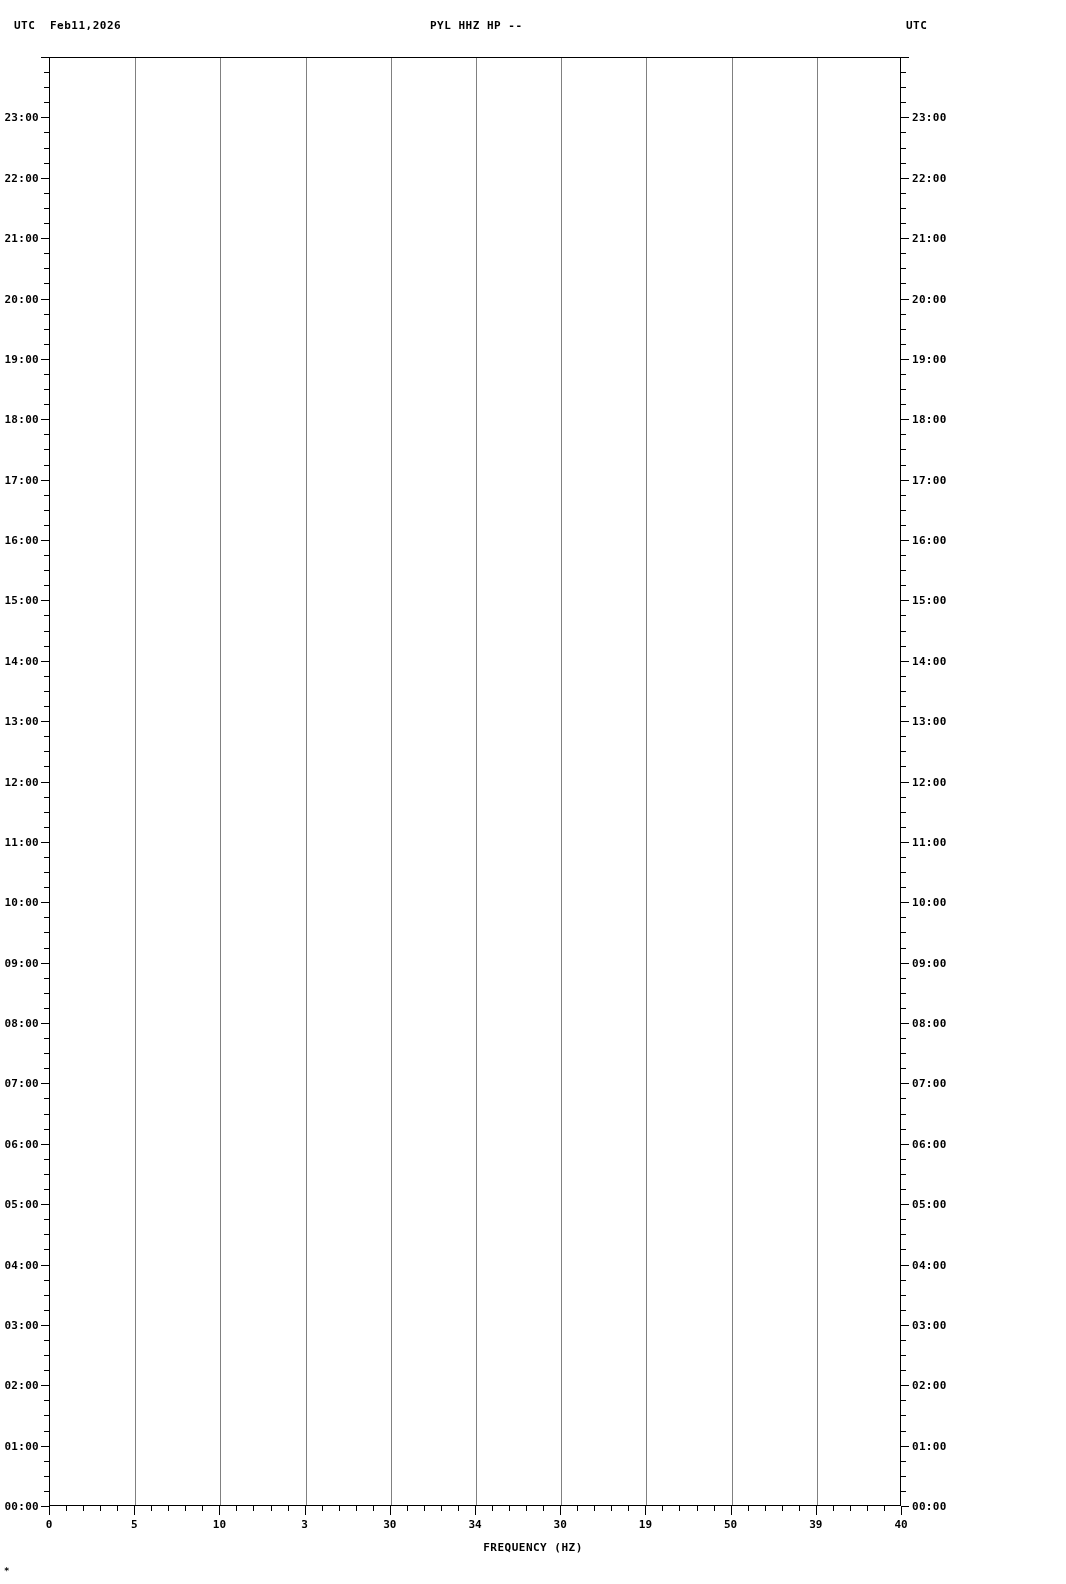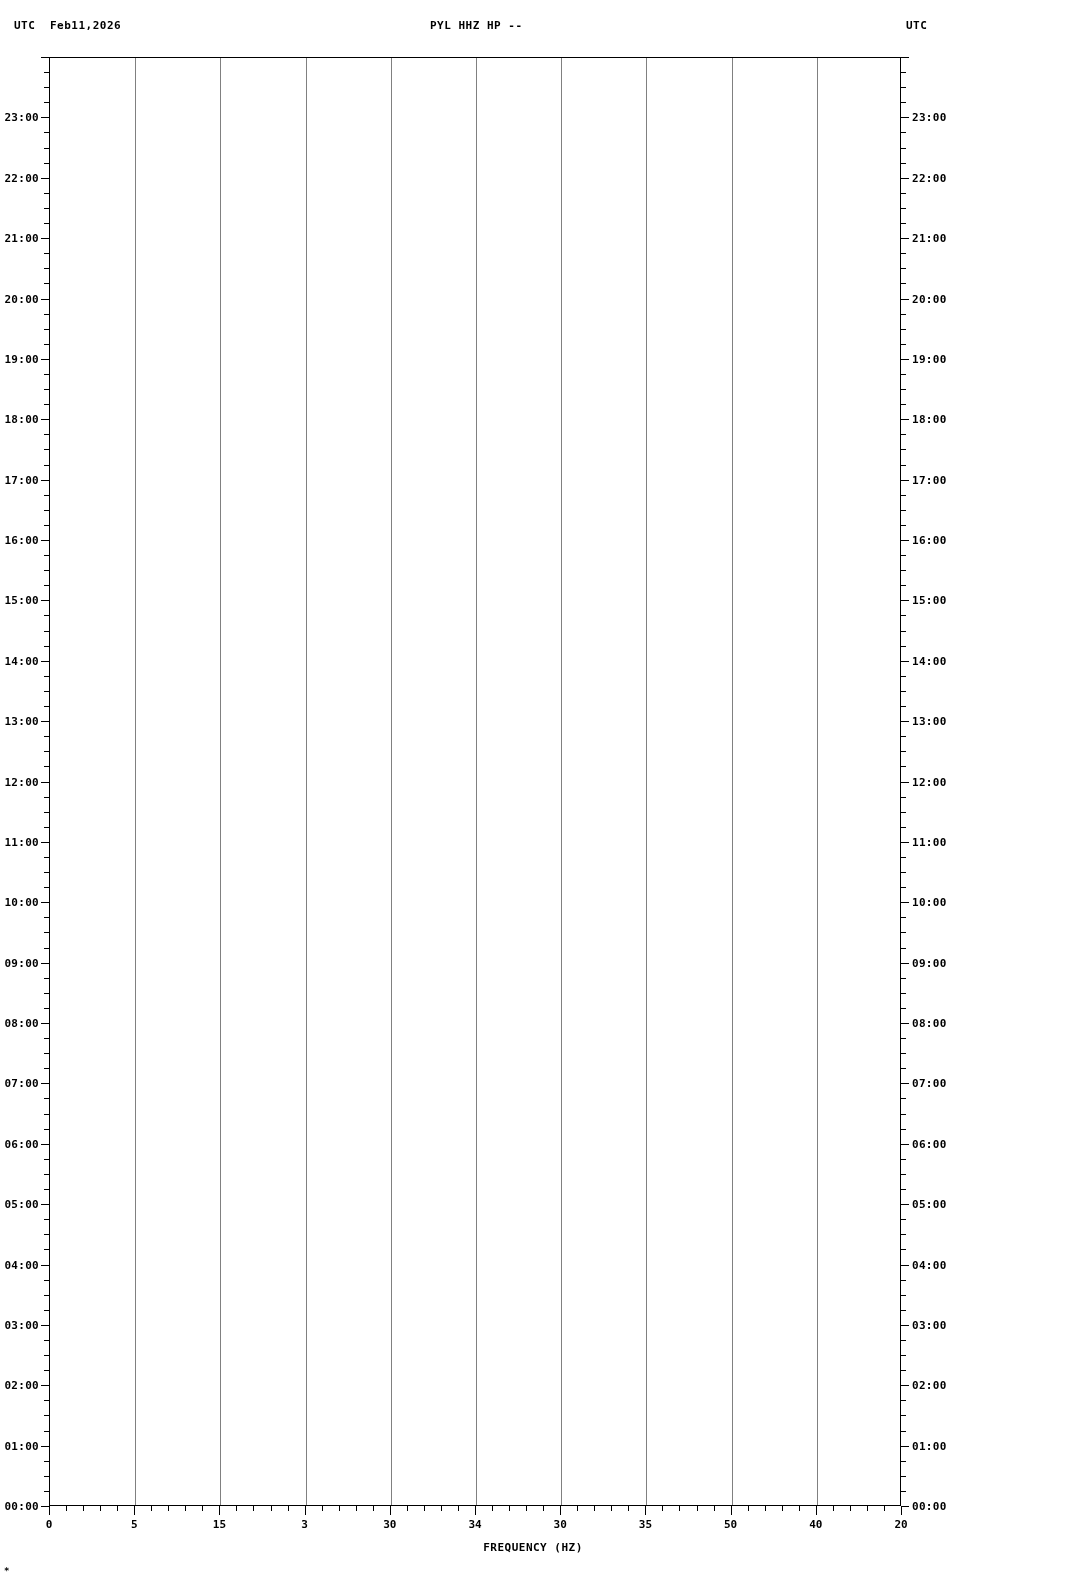--- a/index.html
+++ b/index.html
@@ -412,25 +412,25 @@
     <div class="xtick minor" style="left: 782px; top: 1506px;"></div>
     <div class="xtick minor" style="left: 799px; top: 1506px;"></div>
     <div class="xtick major" style="left: 816px; top: 1506px;"></div>
     <div class="xtick minor" style="left: 833px; top: 1506px;"></div>
     <div class="xtick minor" style="left: 850px; top: 1506px;"></div>
     <div class="xtick minor" style="left: 867px; top: 1506px;"></div>
     <div class="xtick minor" style="left: 884px; top: 1506px;"></div>
     <div class="xtick major" style="left: 901px; top: 1506px;"></div>
     <div class="xlabel" style="left: 19px; width: 60px; top: 1518px;">0</div>
     <div class="xlabel" style="left: 104.2px; width: 60px; top: 1518px;">5</div>
-    <div class="xlabel" style="left: 189.4px; width: 60px; top: 1518px;">15</div>
+    <div class="xlabel" style="left: 189.4px; width: 60px; top: 1518px;">10</div>
     <div class="xlabel" style="left: 274.6px; width: 60px; top: 1518px;">3</div>
     <div class="xlabel" style="left: 359.8px; width: 60px; top: 1518px;">30</div>
     <div class="xlabel" style="left: 445px; width: 60px; top: 1518px;">34</div>
     <div class="xlabel" style="left: 530.2px; width: 60px; top: 1518px;">30</div>
-    <div class="xlabel" style="left: 615.4px; width: 60px; top: 1518px;">35</div>
+    <div class="xlabel" style="left: 615.4px; width: 60px; top: 1518px;">19</div>
     <div class="xlabel" style="left: 700.6px; width: 60px; top: 1518px;">50</div>
-    <div class="xlabel" style="left: 785.8px; width: 60px; top: 1518px;">40</div>
-    <div class="xlabel" style="left: 871px; width: 60px; top: 1518px;">20</div>
+    <div class="xlabel" style="left: 785.8px; width: 60px; top: 1518px;">39</div>
+    <div class="xlabel" style="left: 871px; width: 60px; top: 1518px;">40</div>
   </div>
 
 <div id="xaxis-title">FREQUENCY (HZ)</div>
 <div id="corner-mark">*</div>
 
 </body></html>

